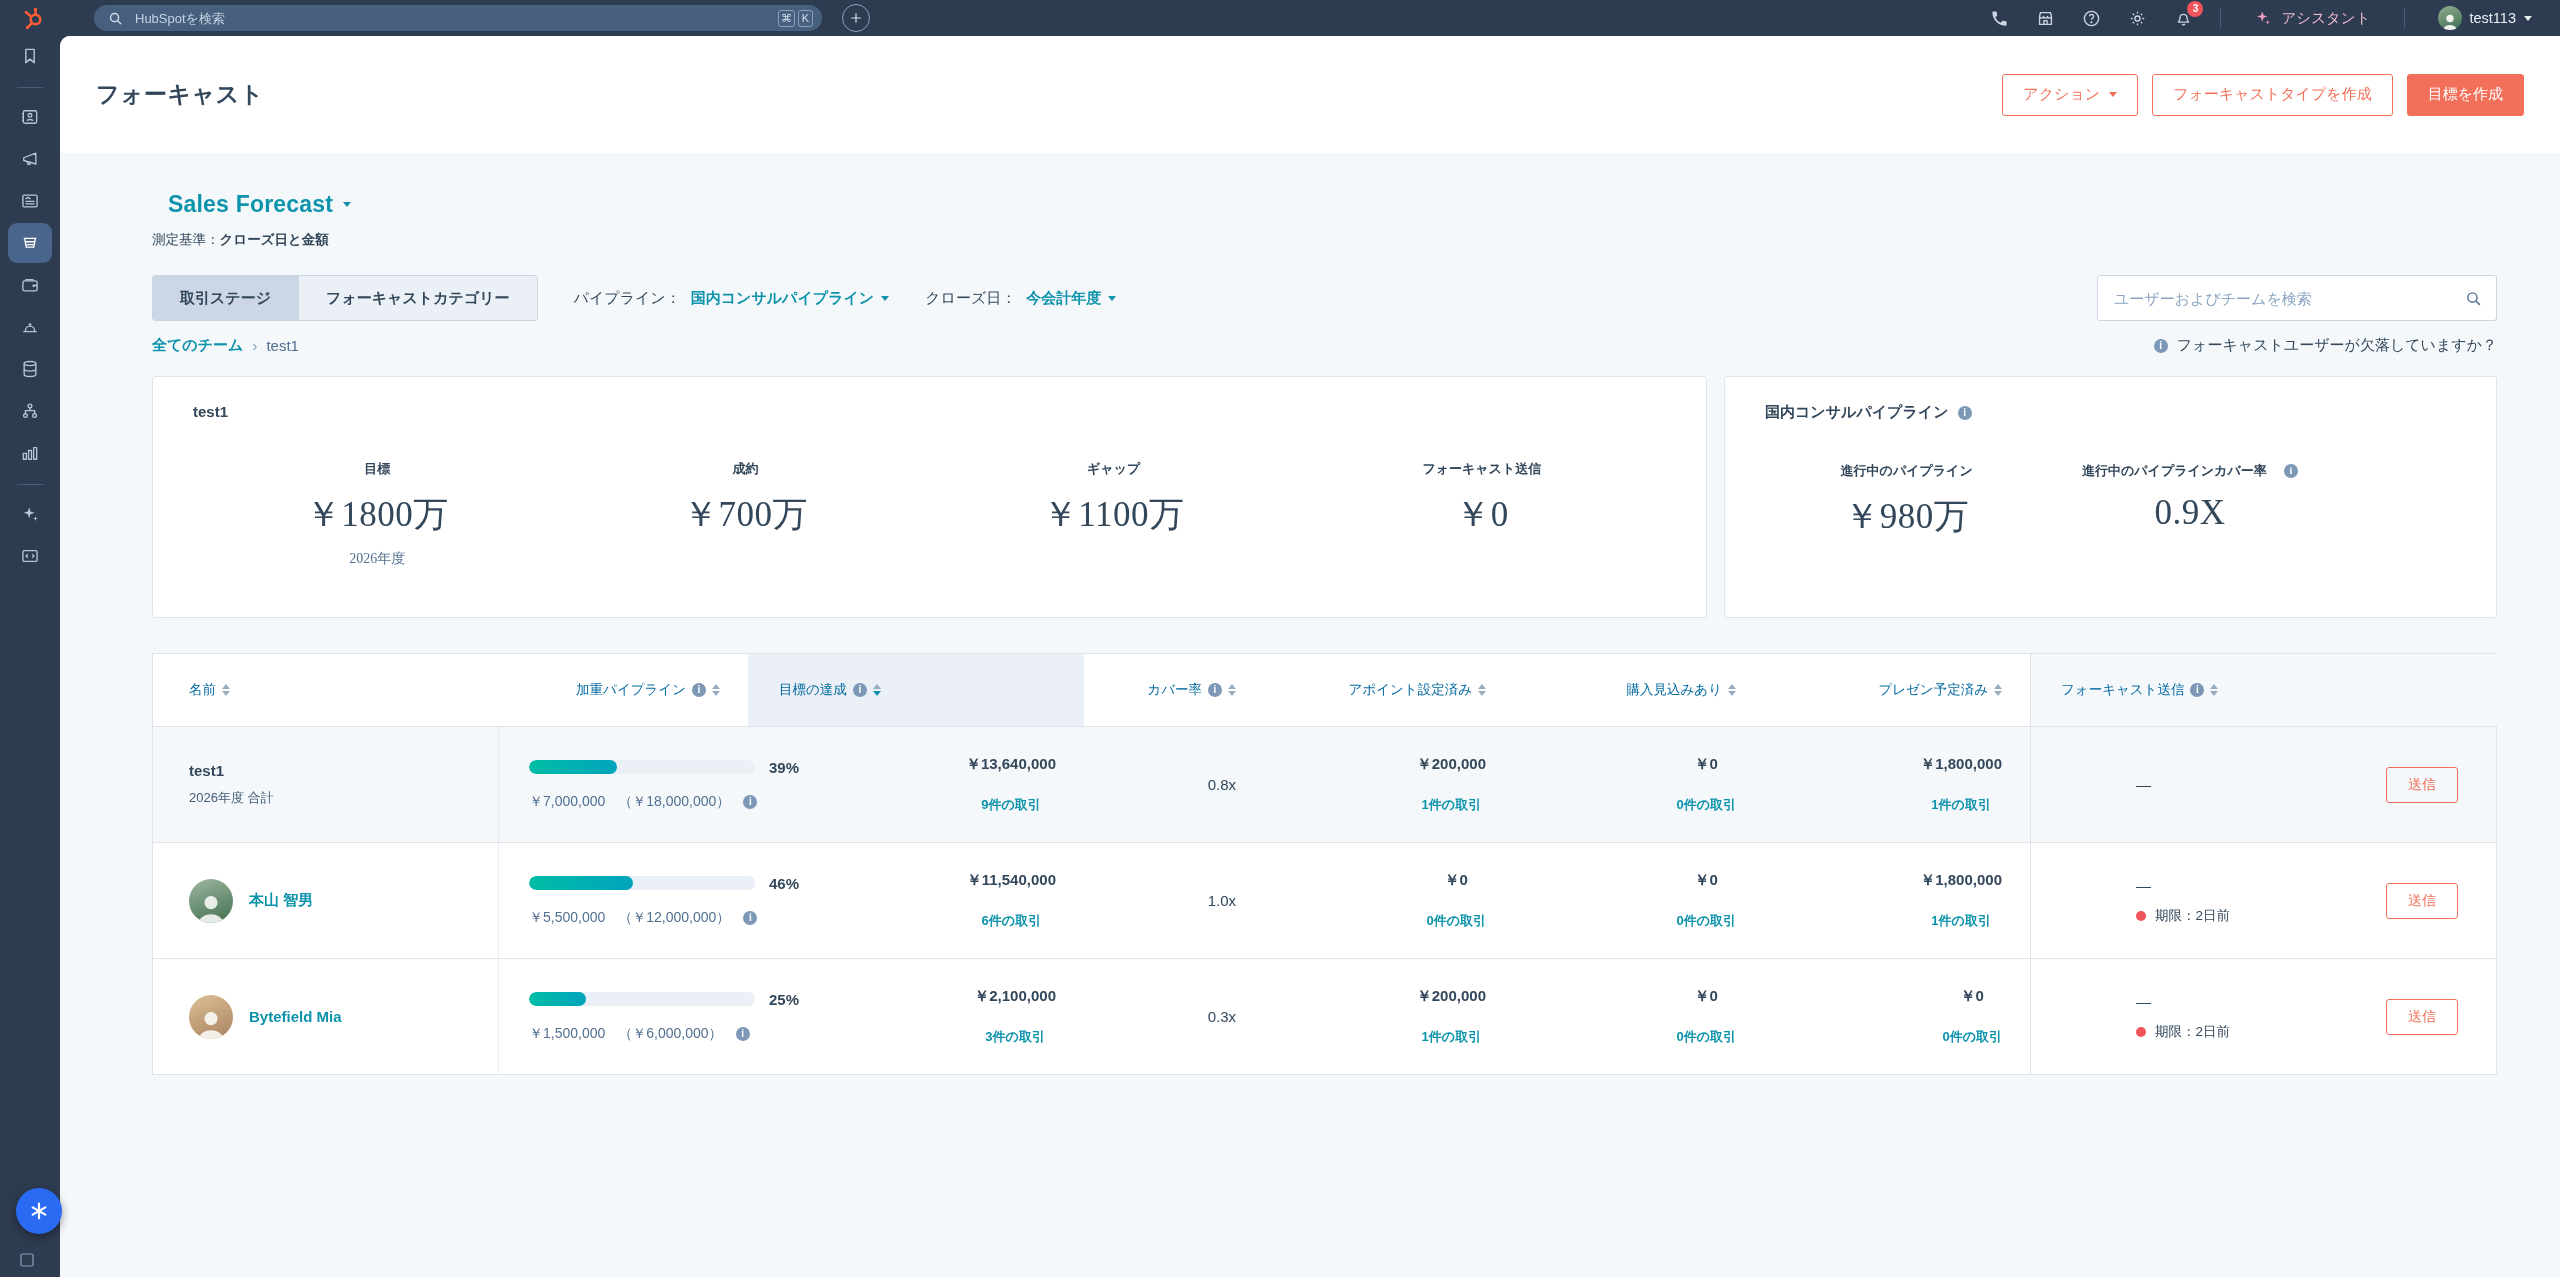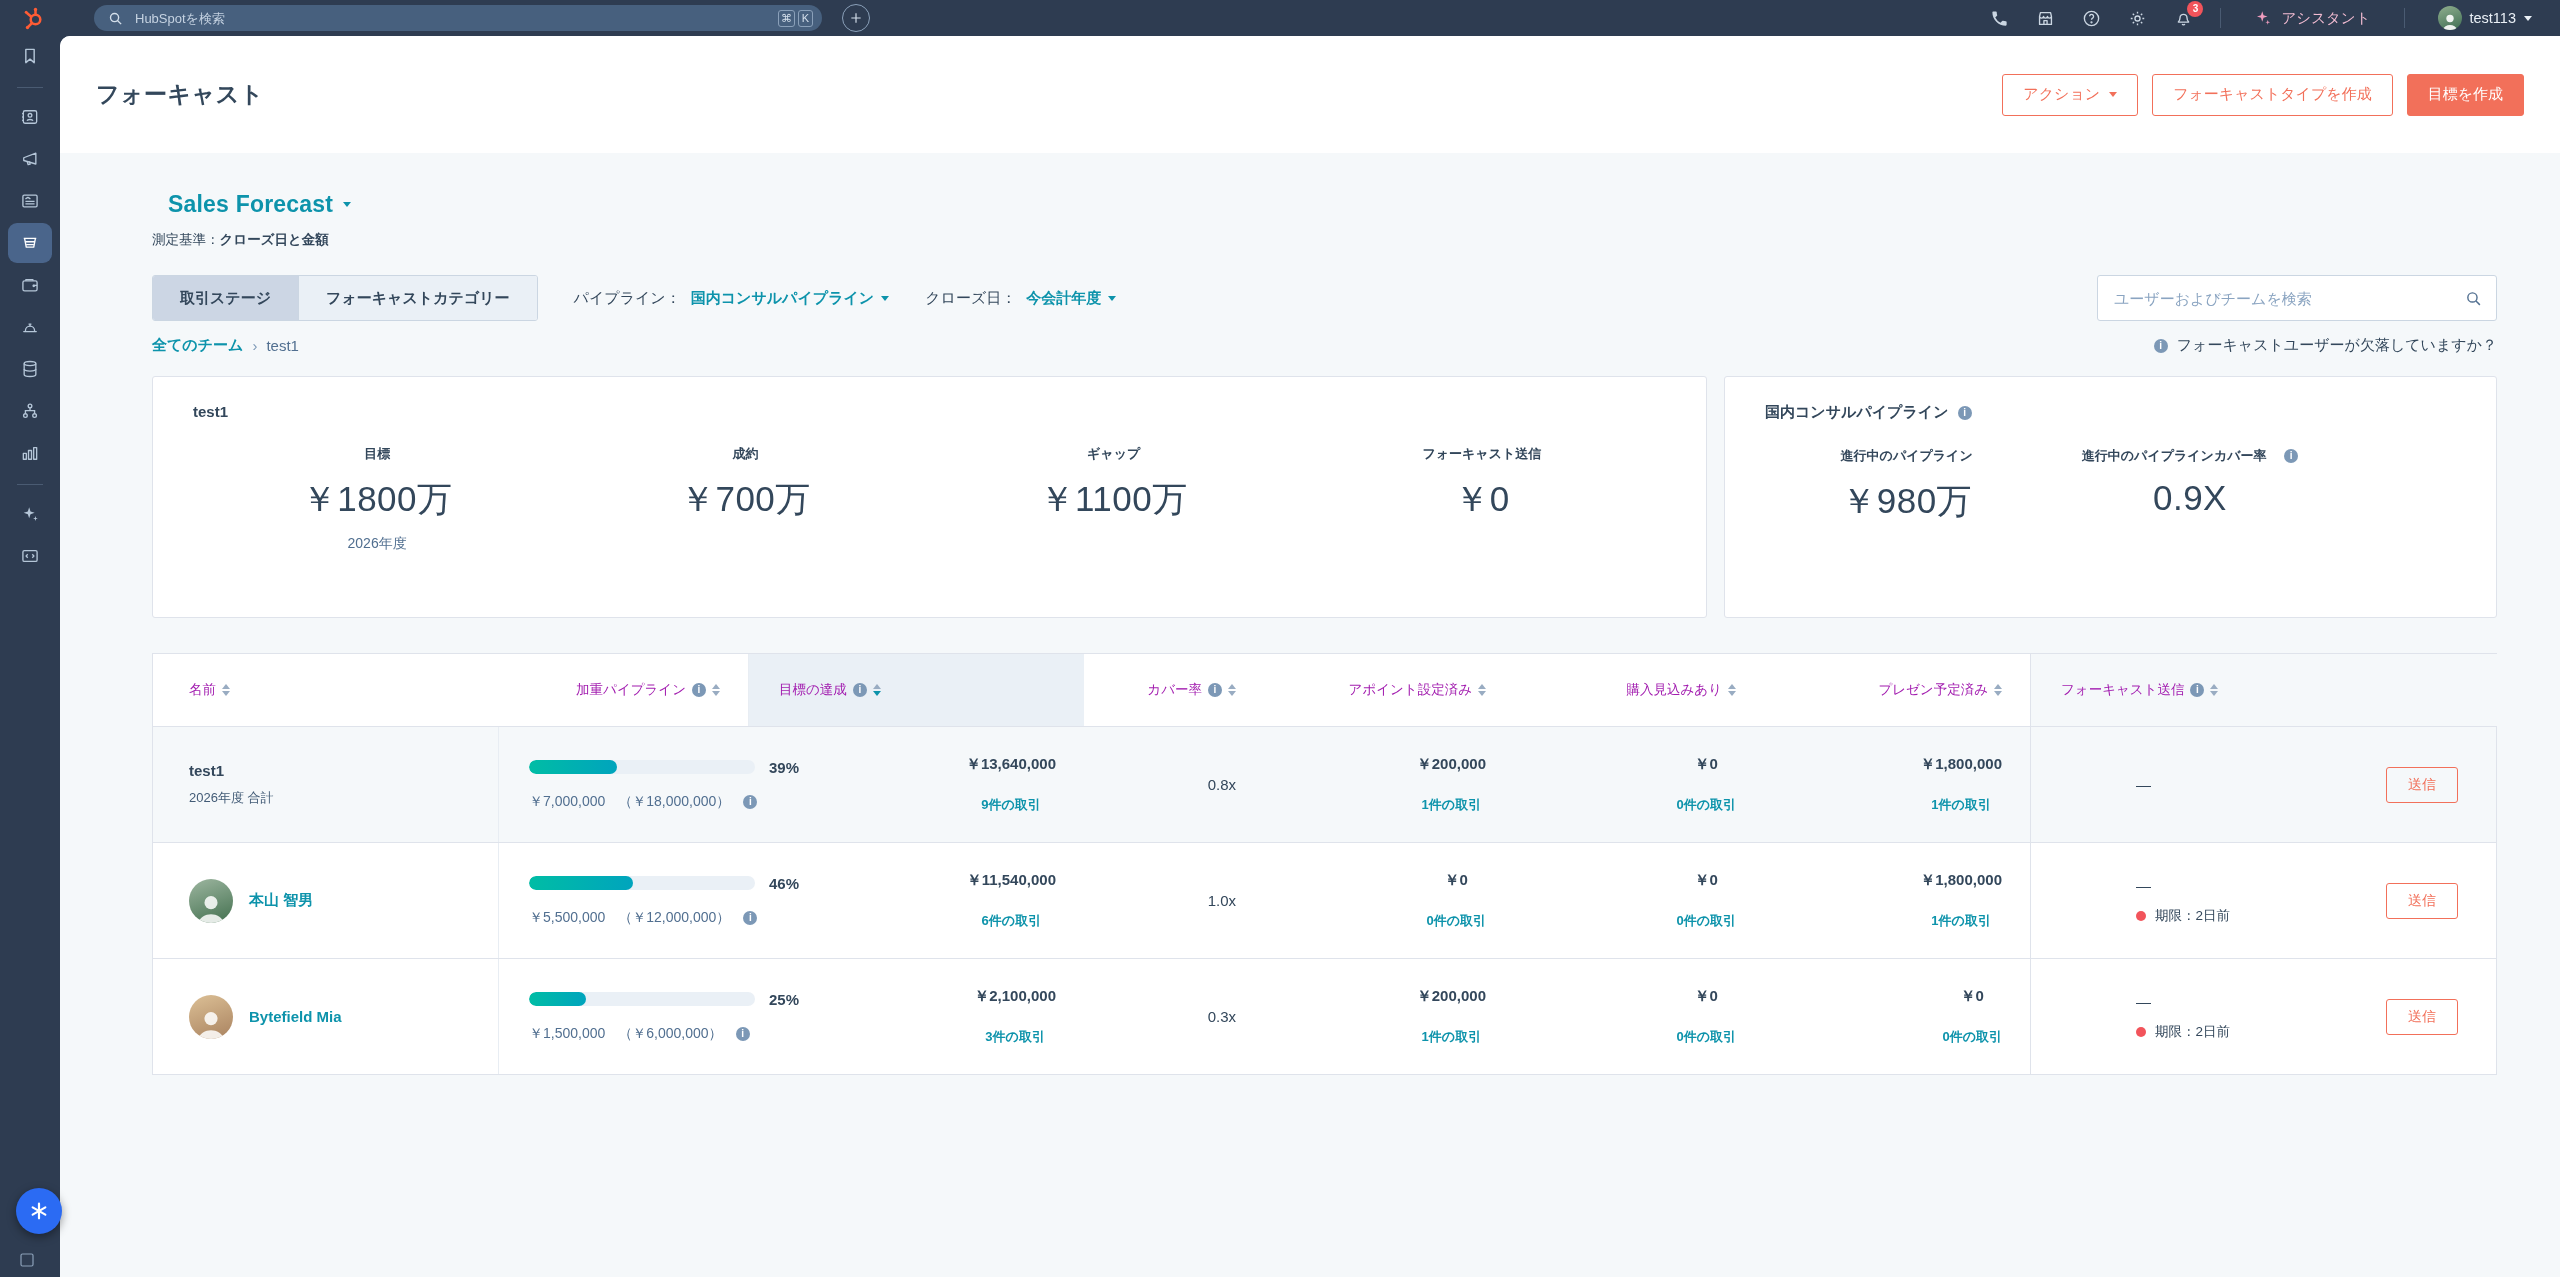--- a/index.html
+++ b/index.html
@@ -85,38 +85,38 @@
   .info{display:inline-block;width:14px;height:14px;border-radius:50%;background:#7c98b6;flex:none;
     color:#fff;font-size:10px;font-weight:bold;line-height:14px;text-align:center;font-style:normal;cursor:pointer;}
   .info::after{content:"i";}
 
   
   .cards{margin-top:21px;display:flex;gap:17px;}
   .card{background:#fff;border:1px solid #dfe3eb;border-radius:3px;height:242px;box-sizing:border-box;padding:26px 40px;}
   .team-card{width:1555px;}
   .pipeline-card{width:773px;}
   .card-title{font-size:15px;font-weight:bold;color:#33475b;display:flex;align-items:center;gap:9px;}
-  .metrics{display:flex;margin-top:24px;}
+  .metrics{display:flex;margin-top:39px;font-family:Liberation Serif, serif;}
   .metric{flex:1;text-align:center;}
   .metric .lbl{font-size:13px;font-weight:bold;color:#33475b;display:inline-flex;align-items:center;gap:7px;}
   .metric .val{margin-top:13px;font-size:35px;color:#33475b;font-weight:400;letter-spacing:.5px;}
   .metric .sub{margin-top:12px;font-size:14px;color:#516f90;}
   .pipeline-card .metrics{width:82%;}
 
   
   .table{margin-top:35px;background:#fff;border:1px solid #dfe3eb;box-sizing:border-box;}
   .thead{display:flex;height:72px;}
   .tr{display:flex;height:115px;border-top:1px solid #dfe3eb;}
   .row-team{background:#f5f8fa;}
   .th,.td{box-sizing:border-box;display:flex;align-items:center;flex:none;}
   .c1{width:345px;}.c2{width:336px;}.c3{width:250px;}.c4{width:180px;}
   .c5{width:250px;}.c6{width:250px;}.c7{width:266px;}.c8{width:468px;}
   .c2{border-left:1px solid #e8edf3;}
   .c8{border-left:1px solid #dfe3eb;}
-  .th{font-size:13.5px;color:#a21caf;cursor:pointer;}
+  .th{font-size:13.5px;color:#0369a1;cursor:pointer;}
   .th.c1{padding-left:36px;}
   .th.c2{background:#eaf0f6;padding-left:30px;}
   .th.num{justify-content:flex-end;padding-right:28px;}
   .th.c8{padding-left:30px;background:#f5f8fa;}
   .sort{display:inline-flex;flex-direction:column;gap:2px;margin-left:6px;}
   .sort i{width:0;height:0;border-left:4px solid transparent;border-right:4px solid transparent;display:block;}
   .sort .up{border-bottom:5px solid #99acc2;}
   .sort .down{border-top:5px solid #99acc2;}
   .sort.desc .down{border-top-color:#0d93ab;}
   .th .info{margin-left:6px;}

